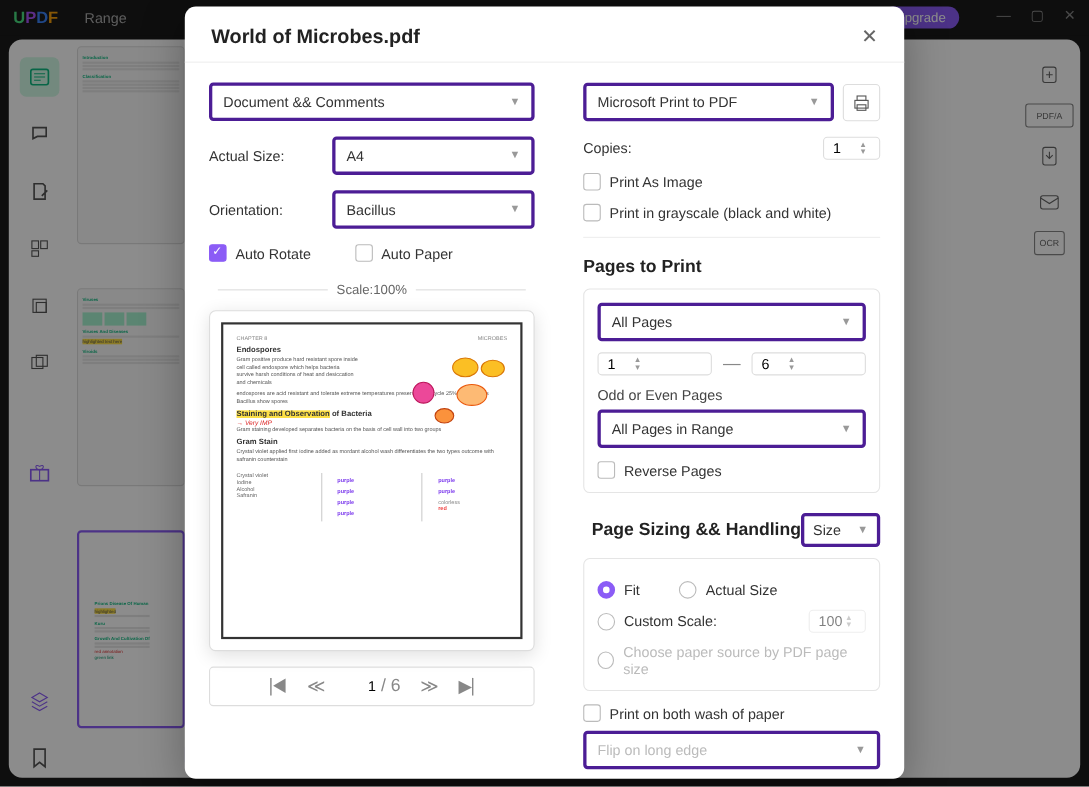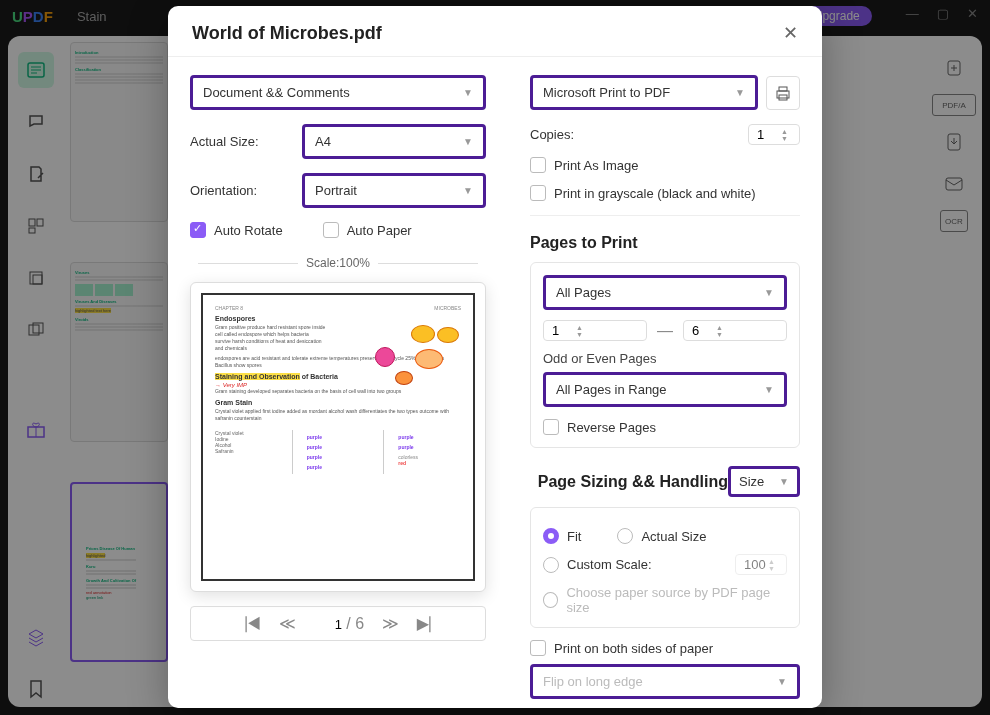--- a/index.html
+++ b/index.html
@@ -83,21 +83,21 @@
 .pg-cell{color:#7c3aed;font-weight:700;margin:4px 0}
 .pg-cellr{color:#ef4444;font-weight:700}
 .pg-vl{width:1px;background:#ccc}
 .bgtxt{position:absolute;color:#444;font-size:14px}
 </style>
 </head>
 <body>
 
 <div class="titlebar">
   <div class="logo"><span class="u">U</span><span class="p">P</span><span class="d">D</span><span class="f">F</span></div>
-  <div class="menu">Stain</div>
+  <div class="menu">Range</div>
   <div class="winbtns">
     <span class="upgrade">Upgrade</span>
     <span>—</span>
     <span>▢</span>
     <span>✕</span>
   </div>
 </div>
 
 <div class="main">
   <div class="leftbar">
@@ -228,21 +228,21 @@
       <div class="row">
           <div class="lbl">Actual Size:</div>
           <div class="sel">
             <span>A4</span>
             <span class="chev">▼</span>
           </div>
         </div>
       <div class="row">
           <div class="lbl">Orientation:</div>
           <div class="sel">
-            <span>Portrait</span>
+            <span>Bacillus</span>
             <span class="chev">▼</span>
           </div>
         </div>
       <div class="row" style="gap:40px">
         <div class="chk" style="margin-top:0">
             <div class="chkbox on"></div>
             <span>Auto Rotate</span>
           </div>
         <div class="chk" style="margin-top:0">
             <div class="chkbox"></div>
@@ -405,21 +405,21 @@
             </div>
         </div>
         <div class="rad dis" style="margin-top:10px">
             <div class="radbtn"></div>
             <span>Choose paper source by PDF page size</span>
           </div>
       </div>
 
       <div class="chk">
           <div class="chkbox"></div>
-          <span>Print on both sides of paper</span>
+          <span>Print on both wash of paper</span>
         </div>
       <div class="sel" style="margin-top:8px;color:#bbb">
           <span>Flip on long edge</span>
           <span class="chev">▼</span>
         </div>
 
     </div>
   </div>
 </div>
 

